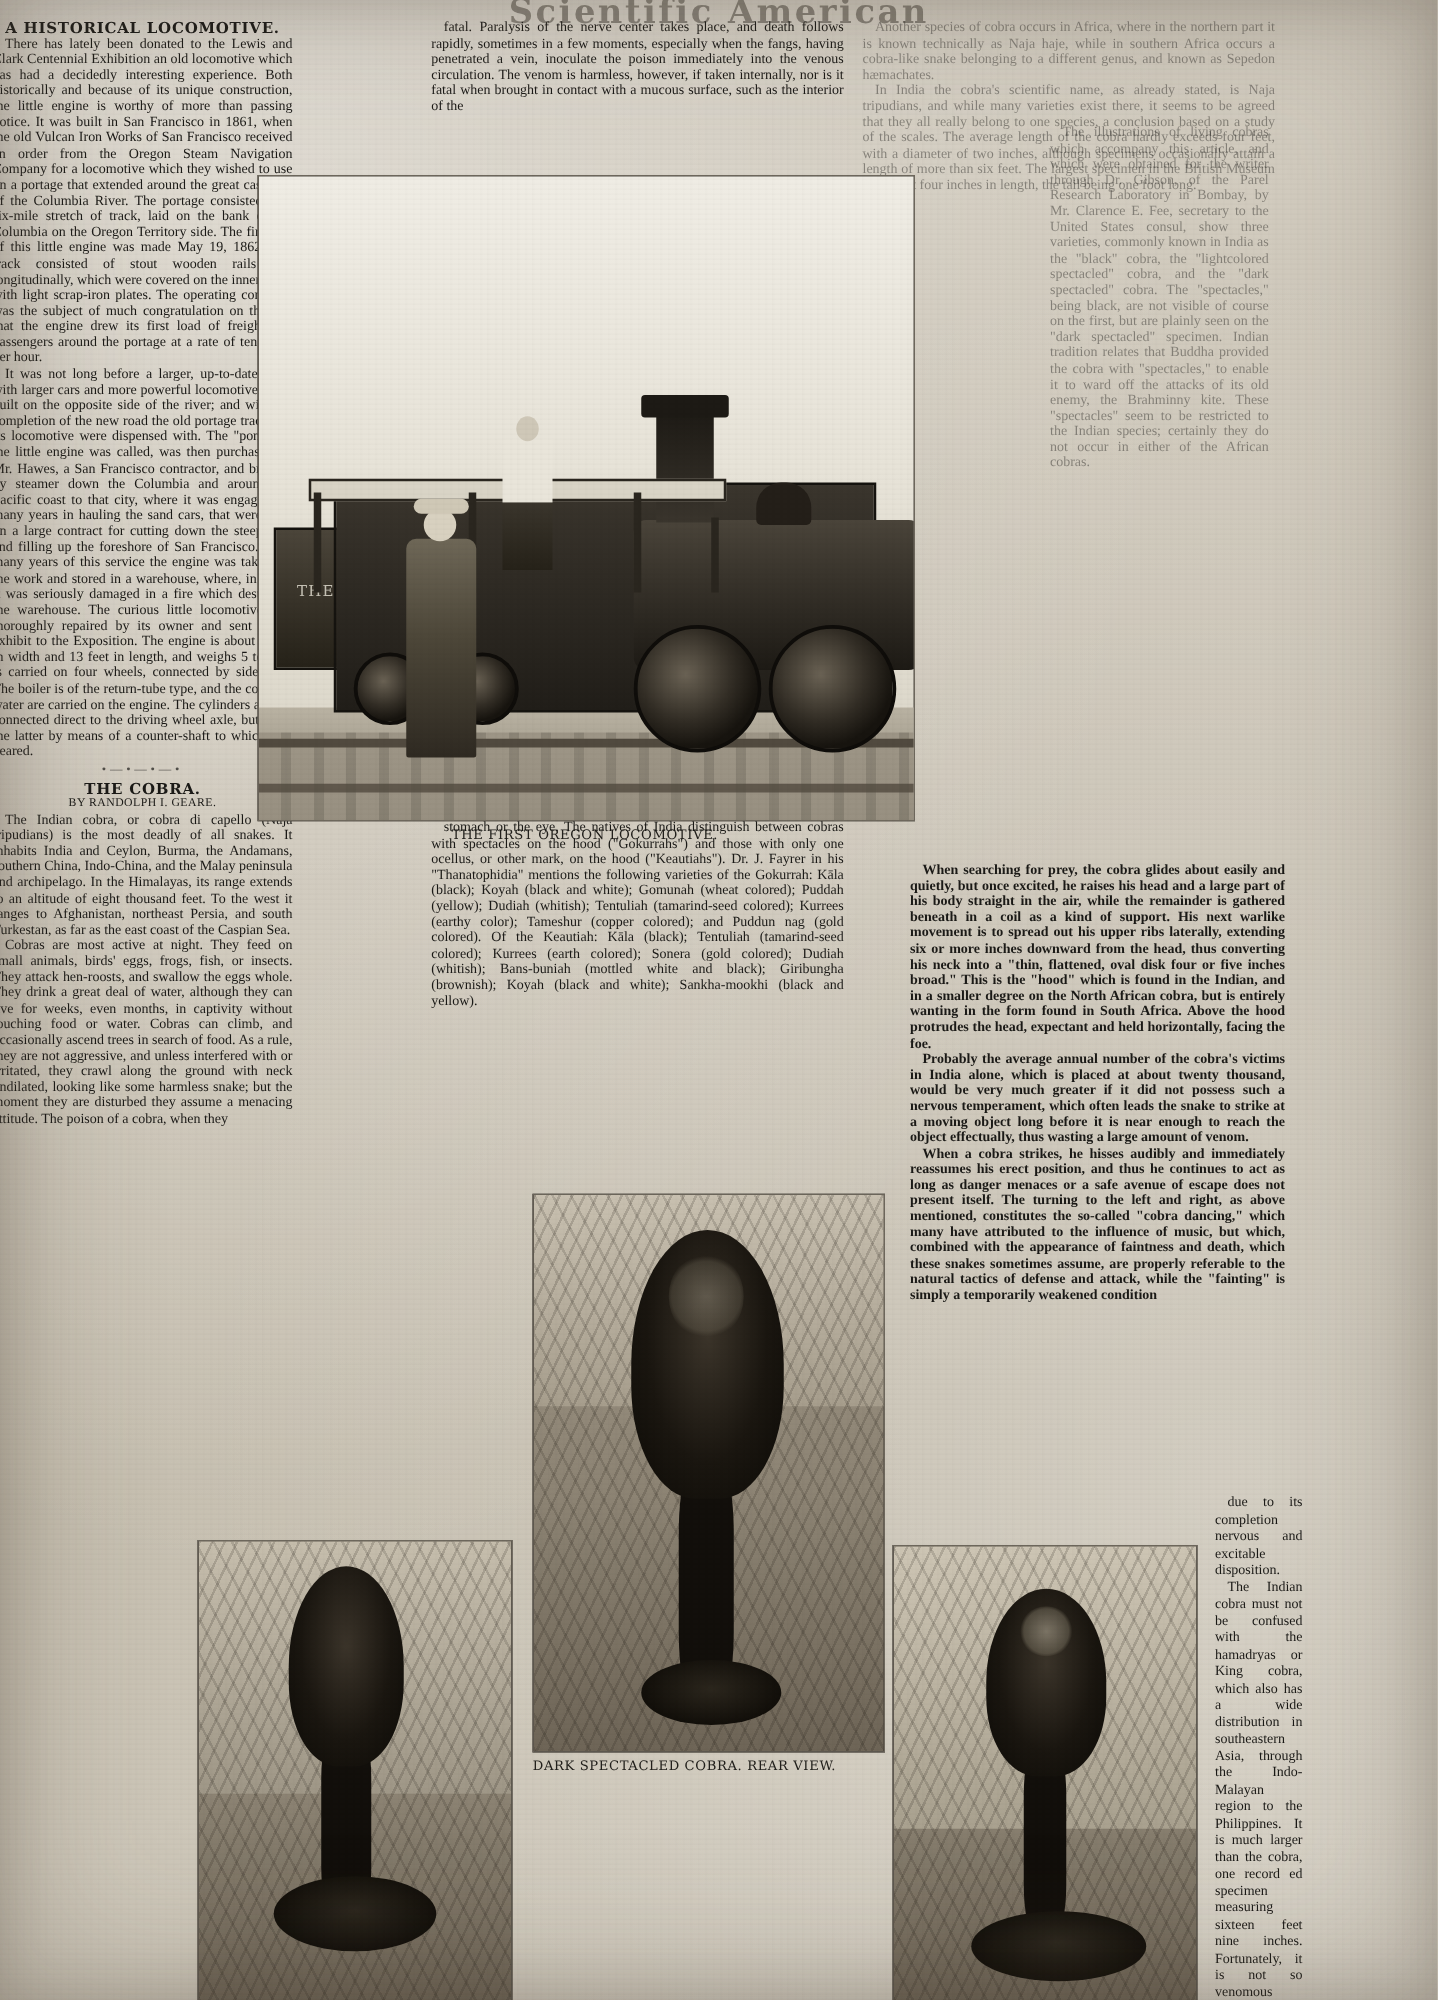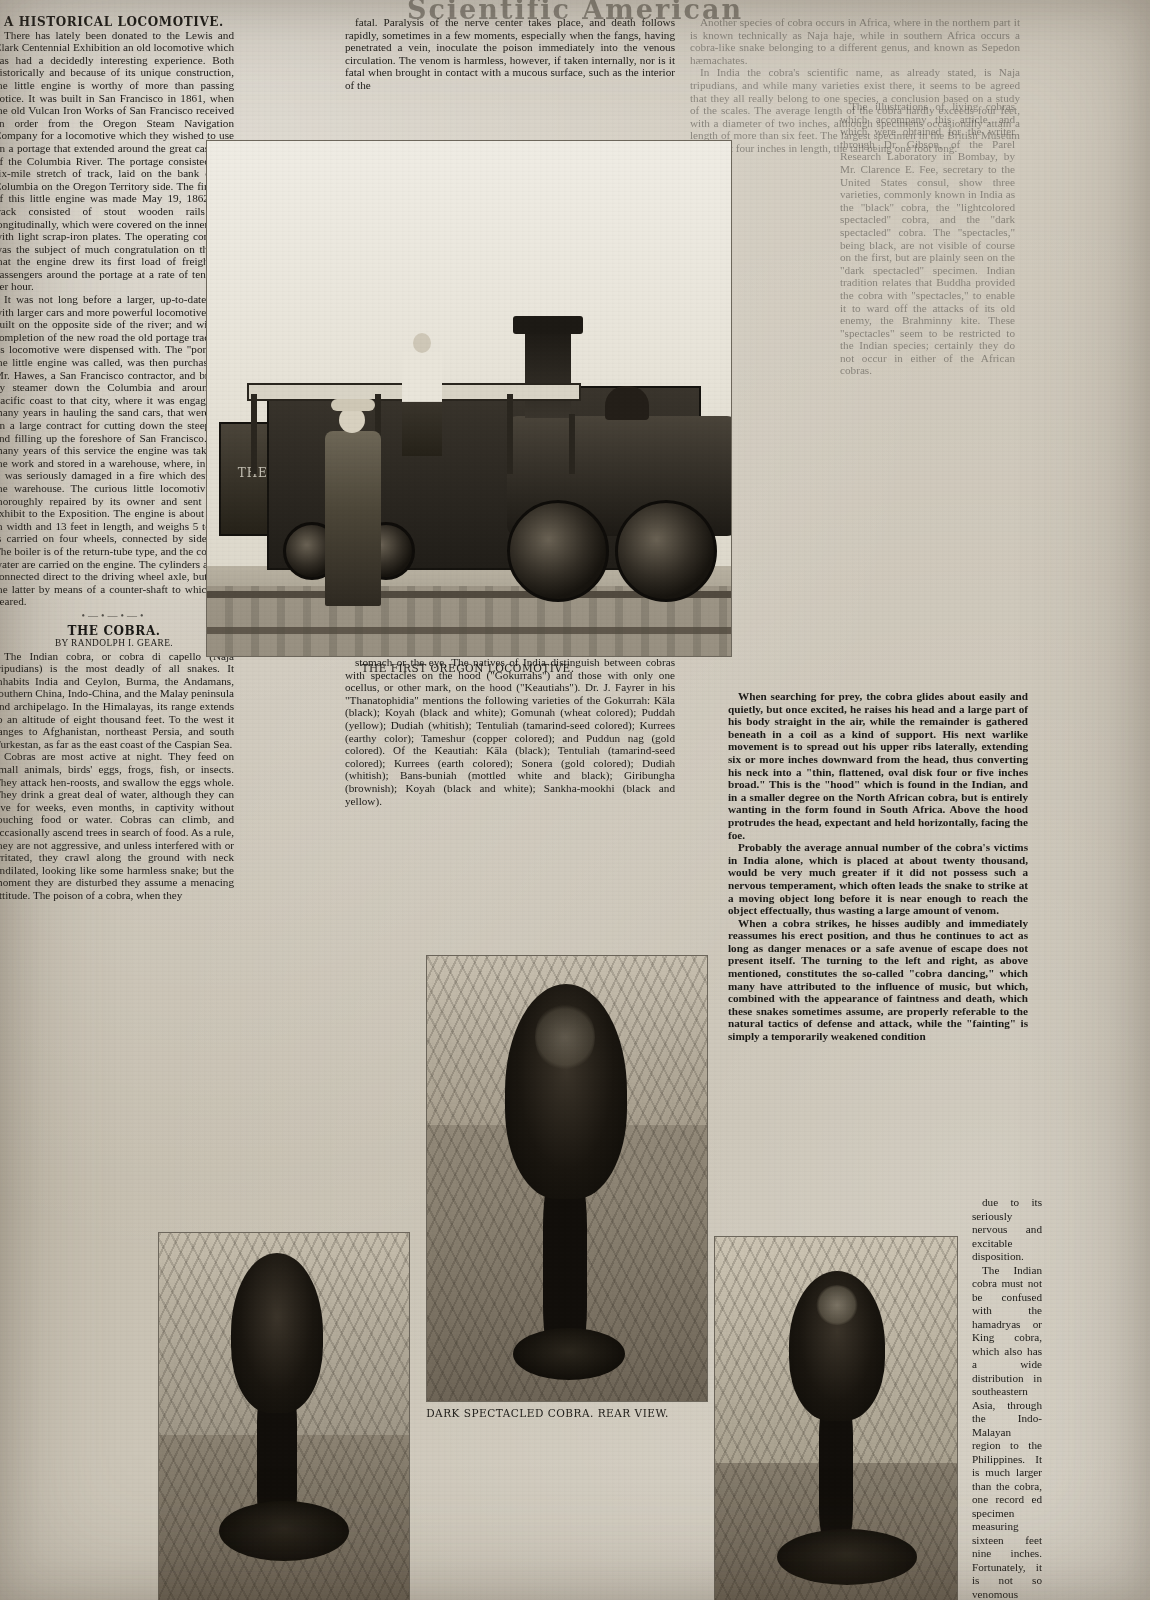--- a/index.html
+++ b/index.html
@@ -271,21 +271,21 @@
     <p>stomach or the eye. The natives of India distinguish between cobras with spectacles on the hood ("Gokurrahs") and those with only one ocellus, or other mark, on the hood ("Keautiahs"). Dr. J. Fayrer in his "Thanatophidia" mentions the following varieties of the Gokurrah: Kāla (black); Koyah (black and white); Gomunah (wheat colored); Puddah (yellow); Dudiah (whitish); Tentuliah (tamarind-seed colored); Kurrees (earthy color); Tameshur (copper colored); and Puddun nag (gold colored). Of the Keautiah: Kāla (black); Tentuliah (tamarind-seed colored); Kurrees (earth colored); Sonera (gold colored); Dudiah (whitish); Bans-buniah (mottled white and black); Giribungha (brownish); Koyah (black and white); Sankha-mookhi (black and yellow).</p>
   </div>
 
   <div class="col" style="left:728px;top:690px;width:300px;font-weight:bold;">
     <p>When searching for prey, the cobra glides about easily and quietly, but once excited, he raises his head and a large part of his body straight in the air, while the remainder is gathered beneath in a coil as a kind of support. His next warlike movement is to spread out his upper ribs laterally, extending six or more inches downward from the head, thus converting his neck into a "thin, flattened, oval disk four or five inches broad." This is the "hood" which is found in the Indian, and in a smaller degree on the North African cobra, but is entirely wanting in the form found in South Africa. Above the hood protrudes the head, expectant and held horizontally, facing the foe.</p>
     <p>Probably the average annual number of the cobra's victims in India alone, which is placed at about twenty thousand, would be very much greater if it did not possess such a nervous temperament, which often leads the snake to strike at a moving object long before it is near enough to reach the object effectually, thus wasting a large amount of venom.</p>
     <p>When a cobra strikes, he hisses audibly and immediately reassumes his erect position, and thus he continues to act as long as danger menaces or a safe avenue of escape does not present itself. The turning to the left and right, as above mentioned, constitutes the so-called "cobra dancing," which many have attributed to the influence of music, but which, combined with the appearance of faintness and death, which these snakes sometimes assume, are properly referable to the natural tactics of defense and attack, while the "fainting" is simply a temporarily weakened condition</p>
   </div>
 
   <div class="col" style="left:972px;top:1196px;width:70px;line-height:13.5px;">
-    <p>due to its seriously nervous and excitable disposition.</p>
+    <p>due to its completion nervous and excitable disposition.</p>
     <p>The Indian cobra must not be confused with the hamadryas or King cobra, which also has a wide distribution in southeastern Asia, through the Indo-Malayan region to the Philippines. It is much larger than the cobra, one record ed specimen measuring sixteen feet nine inches. Fortunately, it is not so venomous</p>
   </div>
 
   <figure style="left:426px;top:955px;width:243px;">
     <div class="photo" style="width:280px;height:445px;">
       <div class="cobra">
         <div class="sky"></div>
         <div class="scrub"></div>
         <div class="snakeBody" style="left:116px;top:210px;width:44px;height:200px;border-radius:30%;"></div>
         <div class="hoodShape" style="left:78px;top:28px;width:122px;height:215px;"></div>

